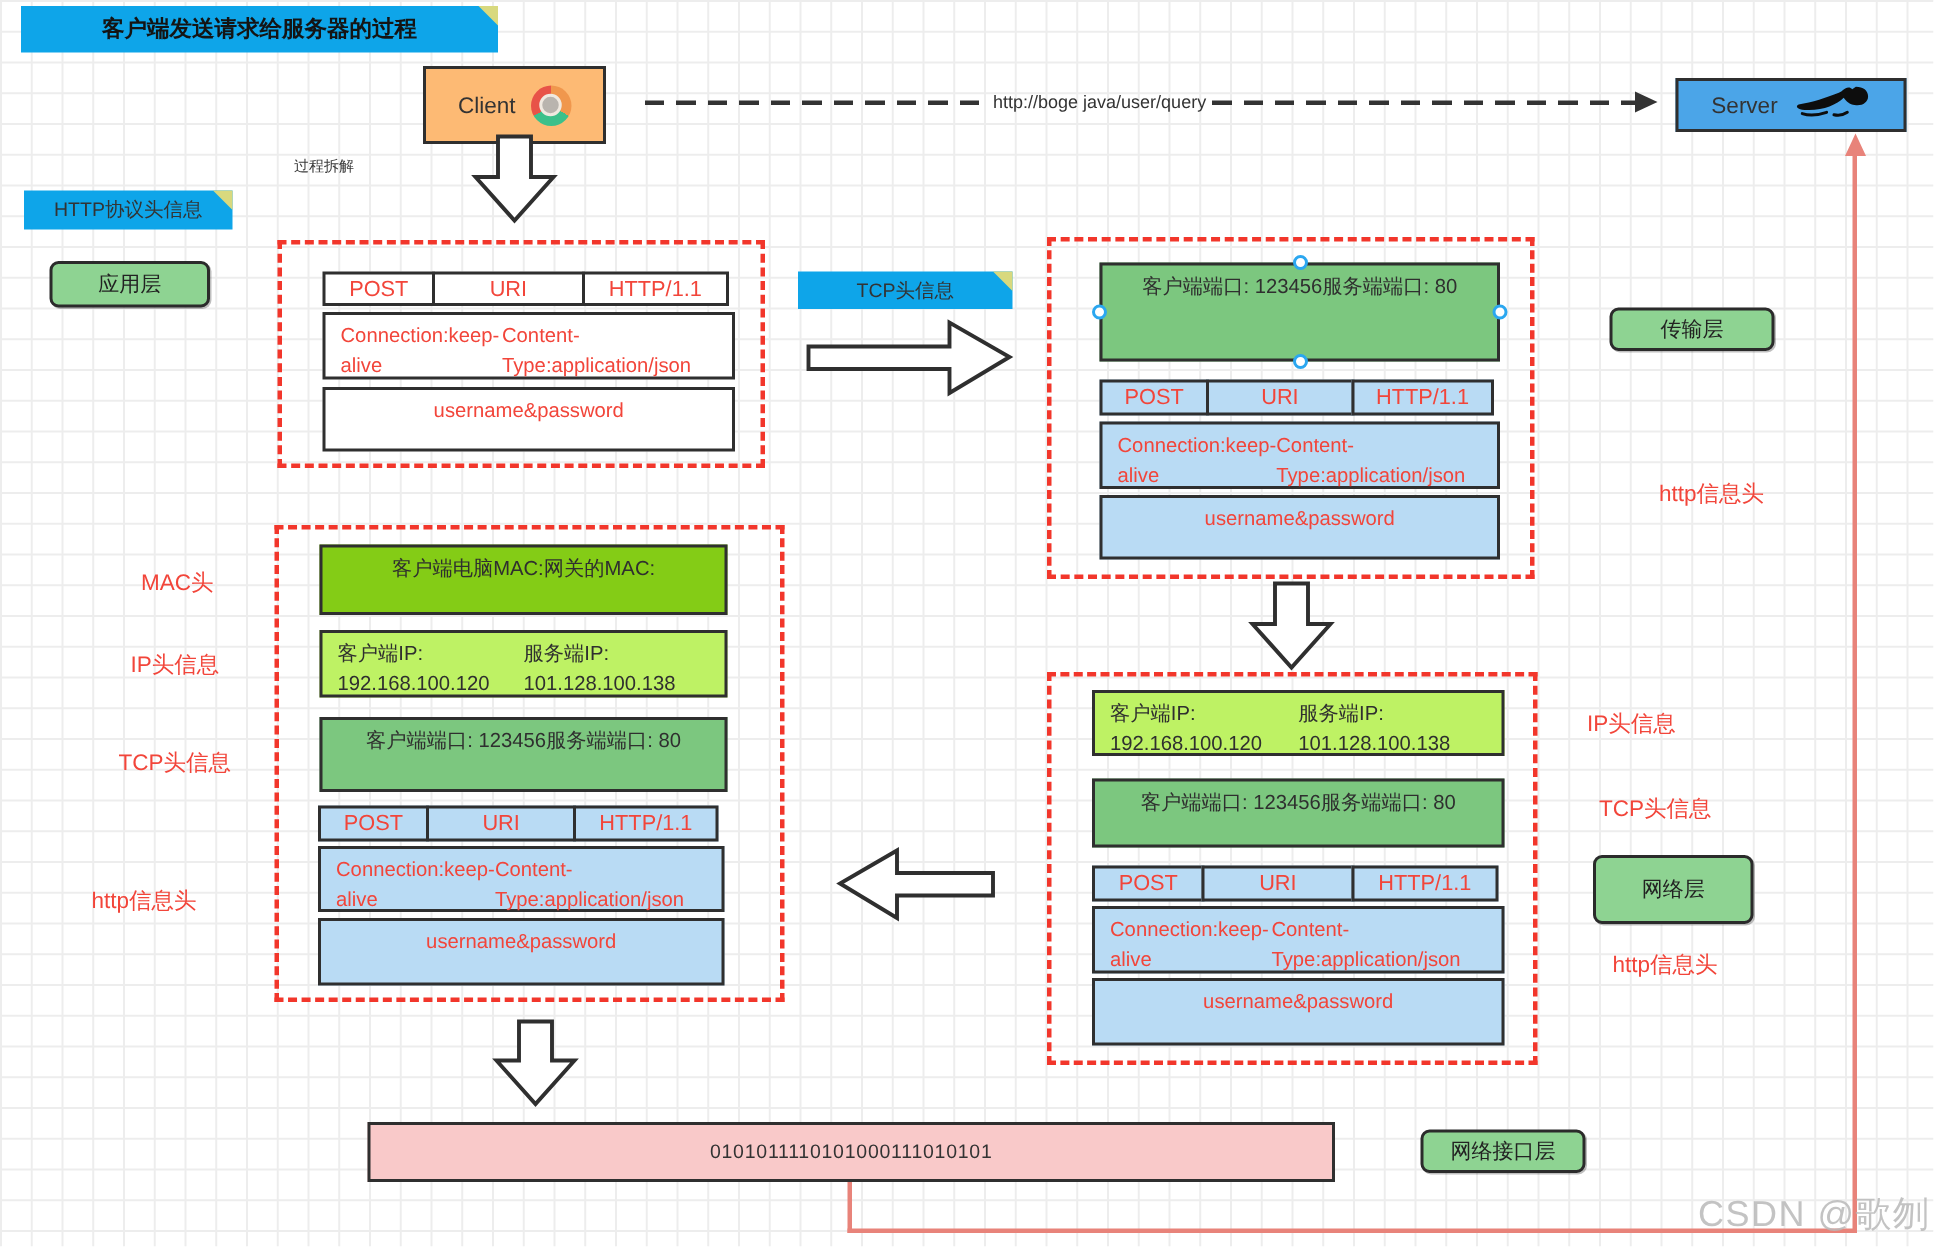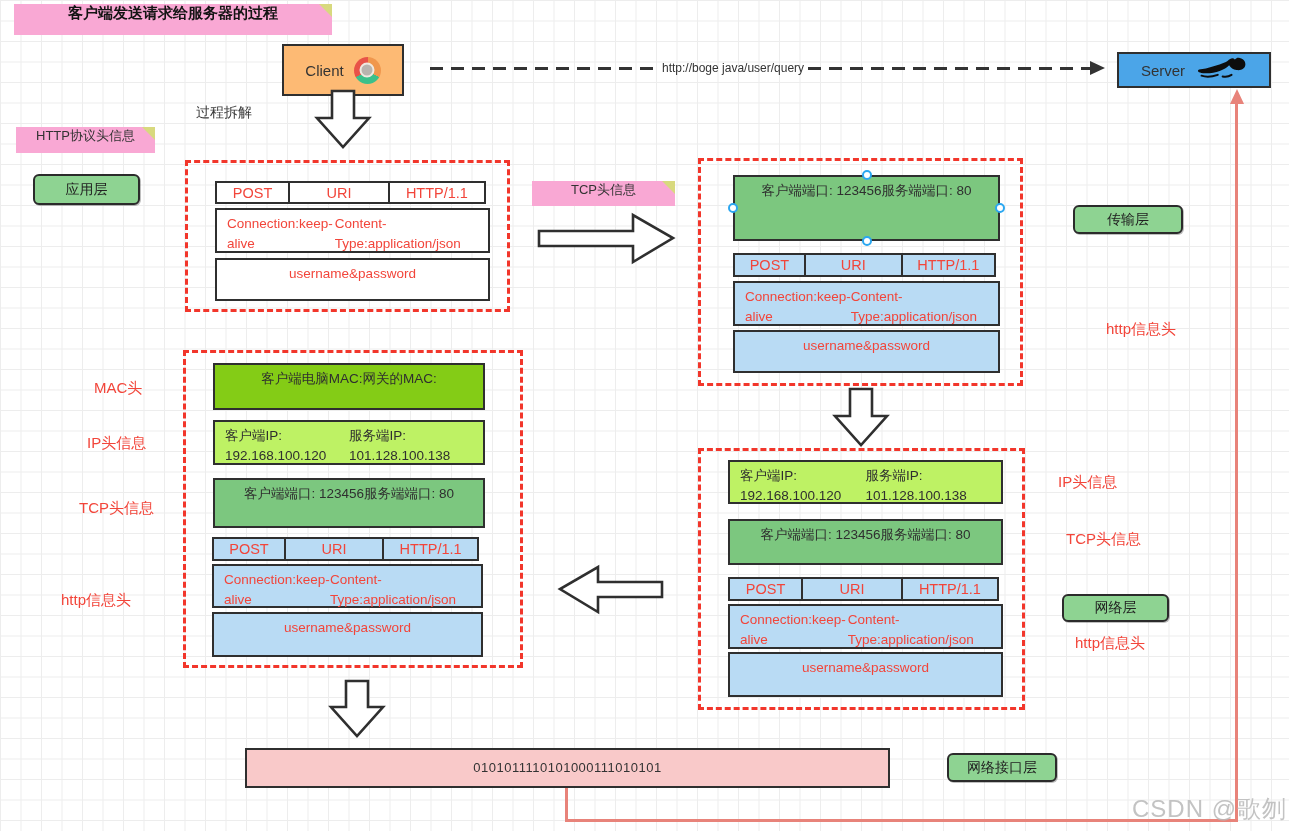--- a/index.html
+++ b/index.html
@@ -3,21 +3,21 @@
 <meta charset="utf-8">
 <style>
   *{box-sizing:border-box;margin:0;padding:0}
   html,body{width:1289px;height:831px}
   body{position:relative;background:#fff;font-family:"Liberation Sans",sans-serif;overflow:hidden;color:#2f2f2f}
   .grid{position:absolute;inset:0;
     background-image:linear-gradient(#ededed 1px,transparent 1px),linear-gradient(90deg,#ededed 1px,transparent 1px);
     background-size:20.5px 20.5px}
   .abs{position:absolute}
   
-  .note{position:absolute;background:#f9a8d4;display:flex;justify-content:center;
+  .note{position:absolute;background:#0ea5e9;display:flex;align-items:center;justify-content:center;
     font-size:13px;color:#333}
   .note::after{content:"";position:absolute;right:0;top:0;border-style:solid;
     border-width:0 13px 13px 0;border-color:transparent #d8d97e transparent transparent}
   .note.title{font-weight:bold;font-size:15px;color:#141414}
   
   .layer{position:absolute;background:#8ed392;border:2px solid #2b2b2b;border-radius:6px;
     display:flex;align-items:center;justify-content:center;font-size:14px;color:#222;
     box-shadow:1px 1px 0 rgba(0,0,0,.25)}
   
   .dashedbox{position:absolute;border:3px dashed #f2362b;background:transparent}
@@ -27,21 +27,21 @@
   .pkt.redtext{color:#f2453a}
   .prow{position:absolute;display:flex}
   .pcell{border:2px solid #2f2f2f;display:flex;align-items:center;justify-content:center;
     font-size:14.5px;color:#f2453a;height:100%}
   .pcell+.pcell{margin-left:-2px}
   .c1{width:27.3%}.c2{width:37%}.c3{width:35.7%}
   .whitebg{background:#fff}.bluebg{background:#b9dbf4}.greenbg{background:#7cc77f}
   .orangebg{background:#bef264}.cyanbg{background:#84cc16}.pinkbg{background:#f9c9c9}
   
   .rlabel{position:absolute;color:#f2453a;font-size:15px;white-space:nowrap}
-  .plain{position:absolute;color:#3a3a3a;font-size:14px;white-space:nowrap}
+  .plain{position:absolute;color:#3a3a3a;font-size:10px;white-space:nowrap}
   
   .endpoint{position:absolute;border:2.5px solid #2f2f2f;display:flex;align-items:center;
     justify-content:center;gap:10px;font-size:15px;color:#333}
   .chrome-icon{width:27px;height:27px;border-radius:50%;position:relative;flex:0 0 auto;
     background:conic-gradient(from -120deg,#e85348 0 120deg,#f0974d 0 240deg,#3cc08a 0 360deg)}
   .chrome-icon::after{content:"";position:absolute;left:50%;top:50%;width:11px;height:11px;
     transform:translate(-50%,-50%);border-radius:50%;background:#b9b4ae;border:2px solid #f0e9e0}
   
   .connector{position:absolute;display:flex;align-items:center}
   .dashseg{height:3px;background:repeating-linear-gradient(90deg,#333 0 13px,transparent 13px 21px)}
@@ -170,21 +170,21 @@
 <div class="pkt bluebg redtext" style="left:728px;top:604px;width:275px;height:45px">
   <span>Connection:keep-alive</span>
   <span>Content-Type:application/json</span>
 </div>
 <div class="pkt bluebg redtext" style="left:728px;top:652px;width:275px;height:45px">
   <span>username&amp;password</span>
 </div>
 
 <span class="rlabel" style="left:1058px;top:473px">IP头信息</span>
 <span class="rlabel" style="left:1066px;top:530px">TCP头信息</span>
-<div class="layer" style="left:1062px;top:594px;width:107px;height:28px">
+<div class="layer" style="left:1062px;top:570px;width:107px;height:46px">
   <span>网络层</span>
 </div>
 <span class="rlabel" style="left:1075px;top:634px">http信息头</span>
 
 <svg class="blockarrow" style="left:558px;top:565px" width="105" height="49" viewBox="0 0 105 49">
   <polygon points="104,17 40,17 40,2 2,24 40,47 40,32 104,32" fill="#fff" stroke="#2f2f2f" stroke-width="2.6"></polygon>
 </svg>
 
 <div class="dashedbox" style="left:183px;top:350px;width:340px;height:318px"></div>
 <div class="pkt cyanbg" style="left:213px;top:363px;width:272px;height:47px">

